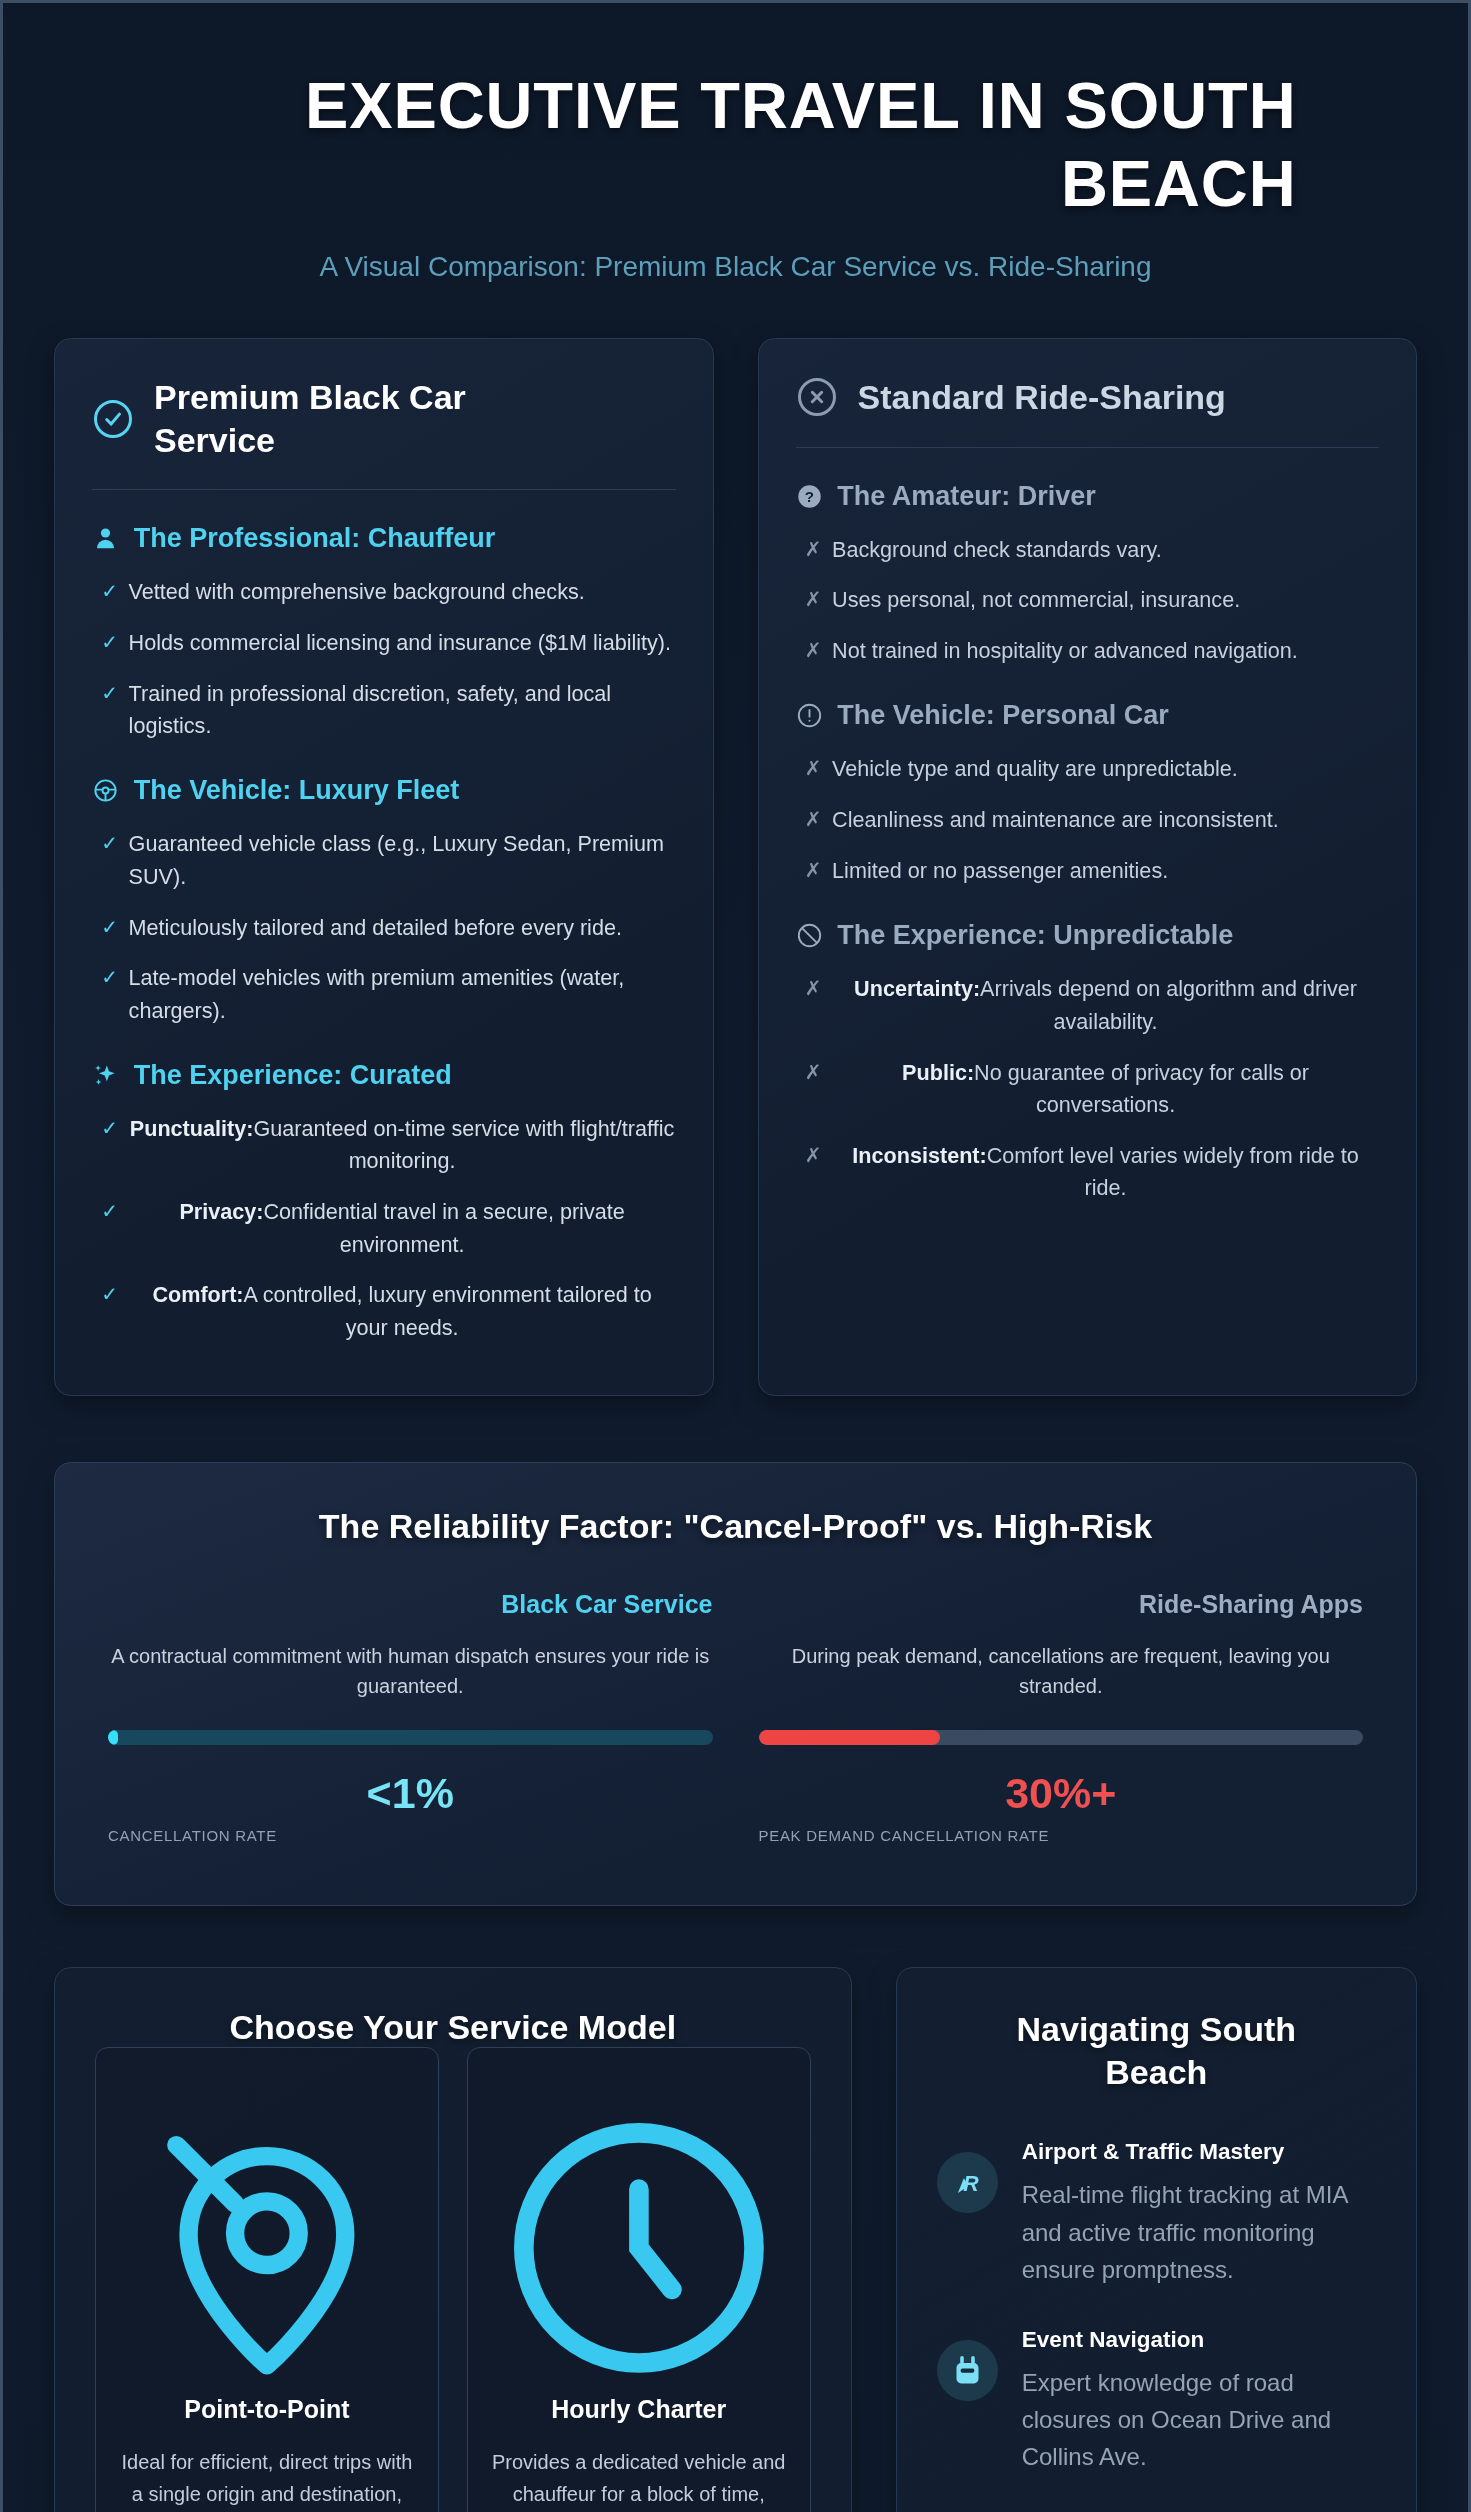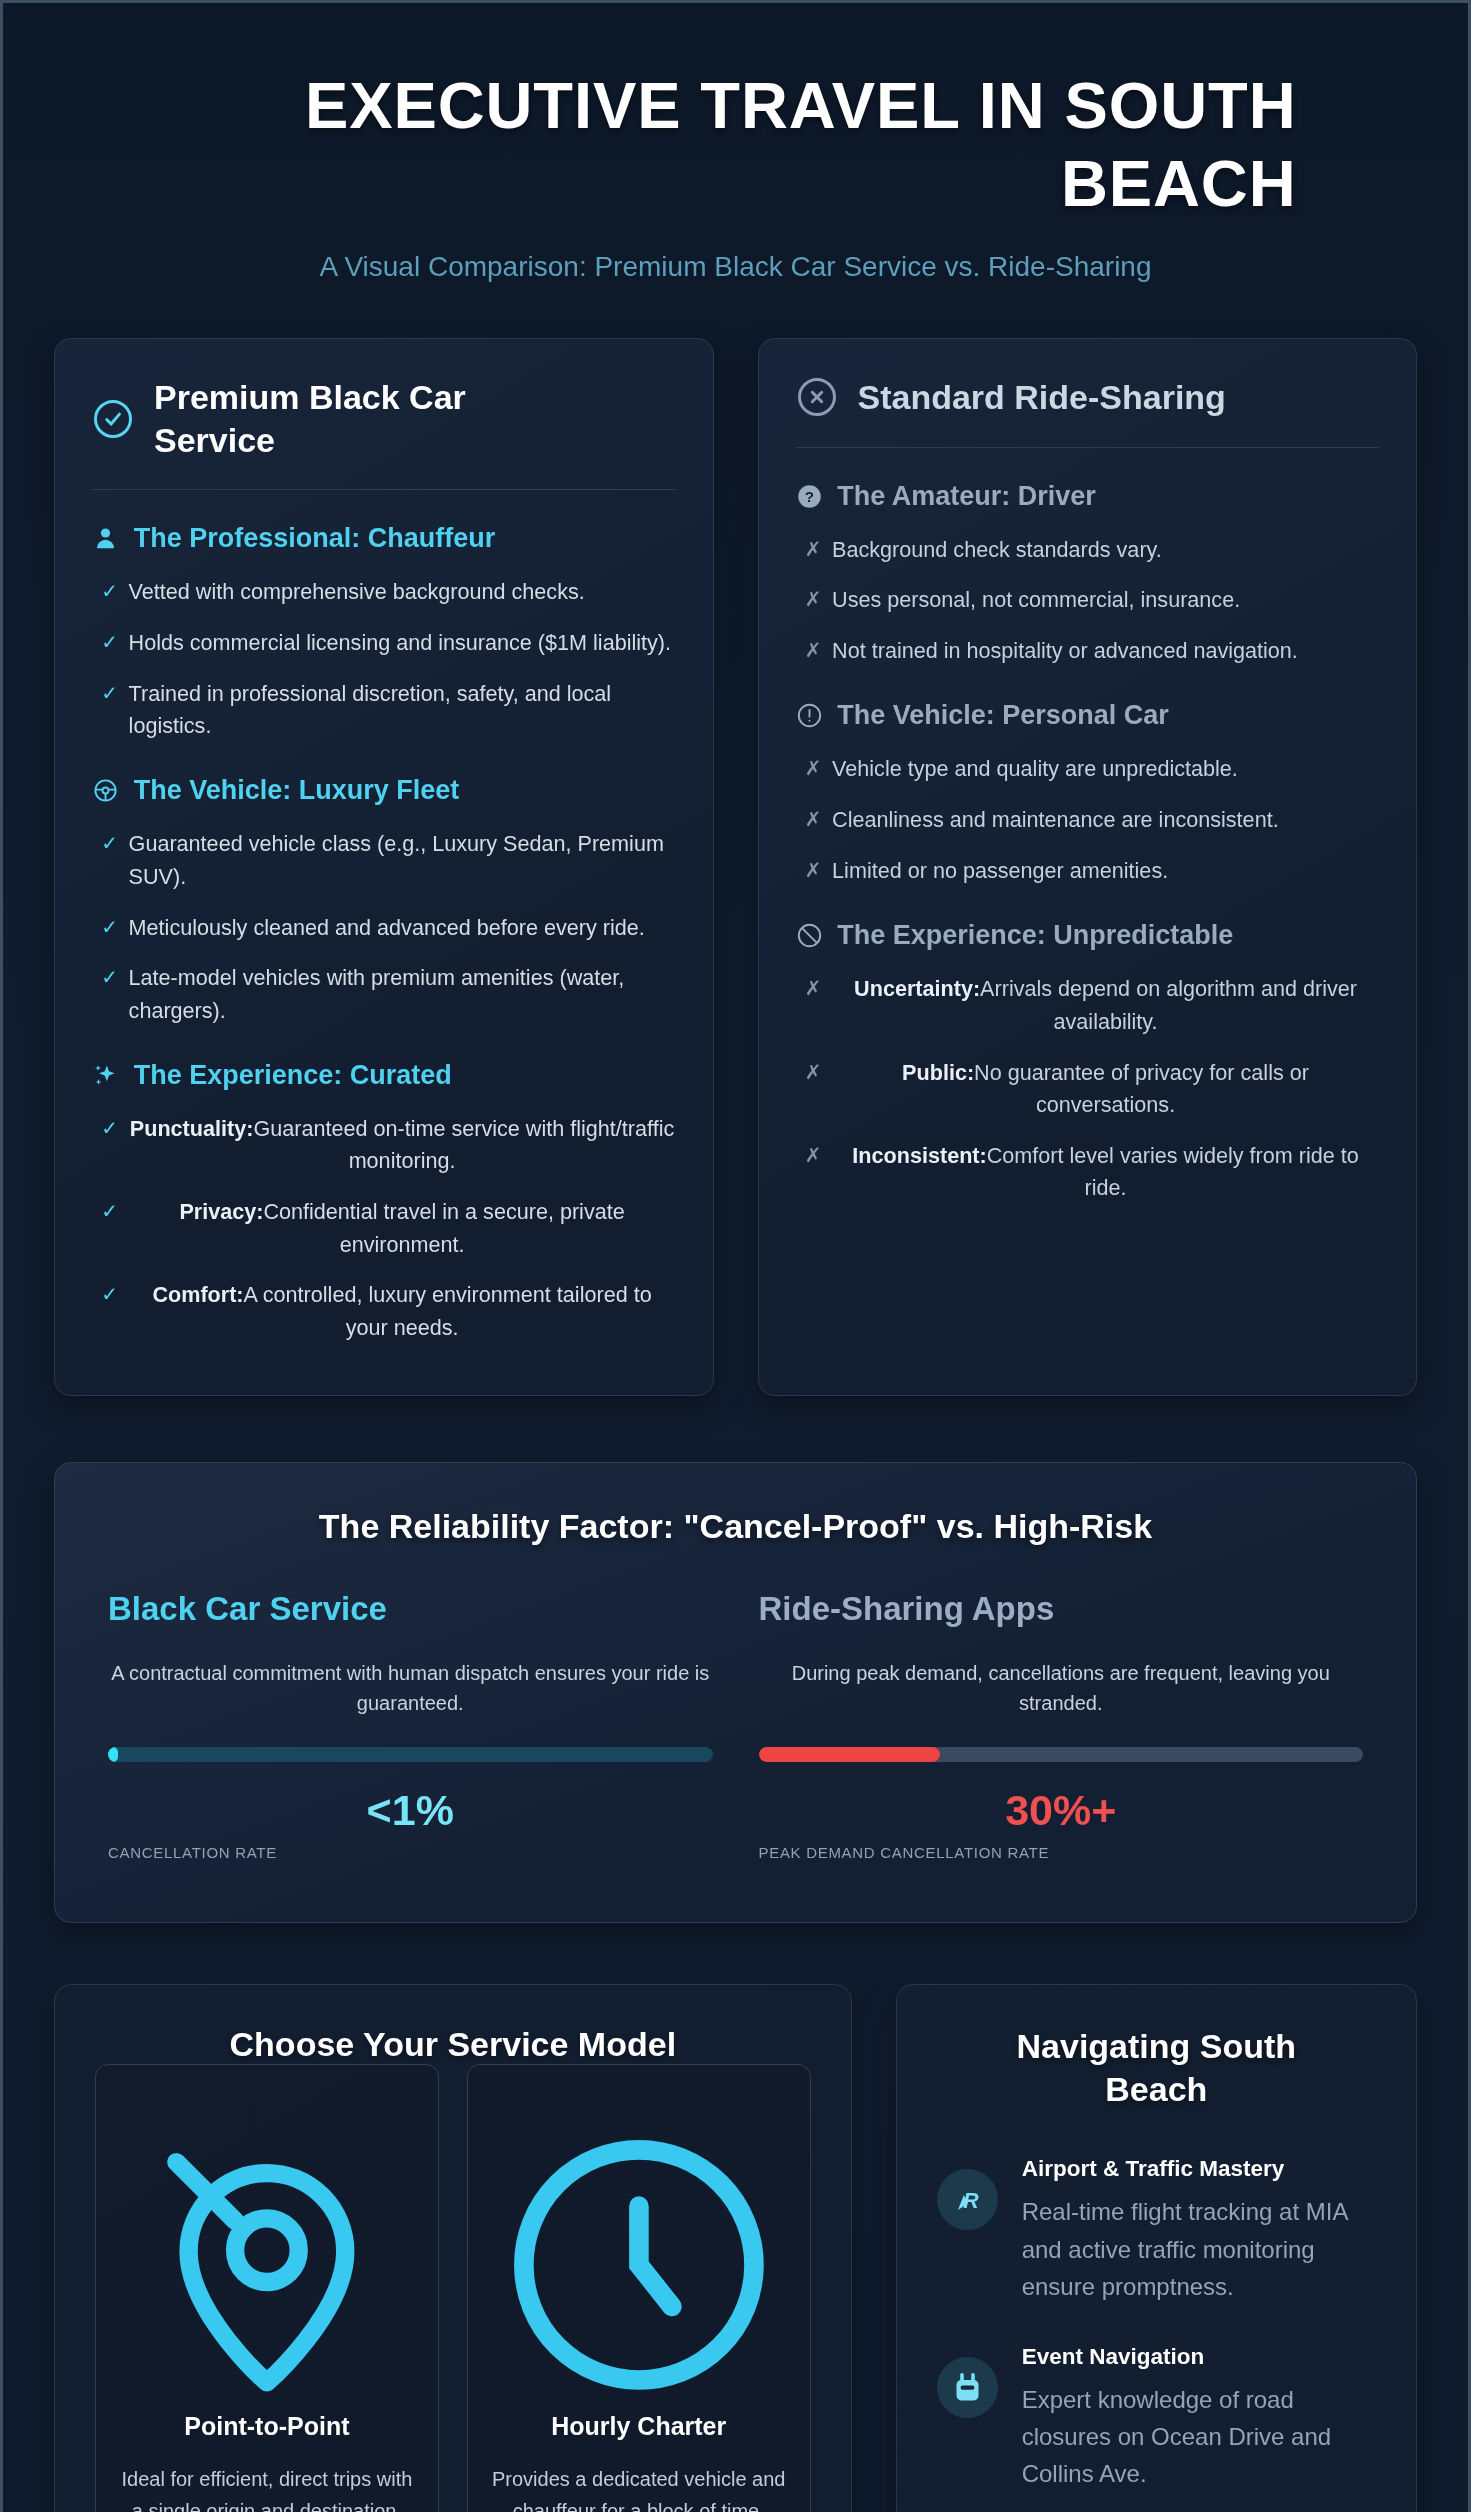--- a/index.html
+++ b/index.html
@@ -66,21 +66,21 @@
     background:linear-gradient(160deg,#1d2a41 0%,#131f33 65%);
     border:0.9px solid #2b3e59; border-radius:16.6px;
     padding:44px 53px 61px 53px;
     box-shadow:0 11px 28px rgba(0,0,0,.35);
   }
   .rel-card h2 {
     color:#ffffff; font-size:34px; font-weight:bold; text-align:center; margin-bottom:44px;
     text-shadow:0 2.8px 7.4px rgba(0,0,0,.45);
   }
   .rel-grid { display:grid; grid-template-columns:1fr 1fr; gap:46px; }
-  .rel-col h3 { font-size:33px; font-weight:bold; text-align:left; margin-bottom:30px; }
+  .rel-col h3 { font-size:25px; font-weight:bold; text-align:right; margin-bottom:22px; }
   .rel-col.l h3 { color:#4fd1f0; }
   .rel-col.r h3 { color:#9dadc2; }
   .rel-col p { font-size:20px; color:#c9d2de; text-align:center; line-height:1.5; min-height:63px; }
   .bar { margin-top:26px; height:15.6px; border-radius:8.3px; position:relative; overflow:hidden; }
   .rel-col.l .bar { background:#17485d; }
   .rel-col.r .bar { background:#3a4a60; }
   .bar .fill { position:absolute; left:0; top:0; bottom:0; border-radius:8.3px; }
   .rel-col.l .fill { background:#35e0f8; }
   .rel-col.r .fill { background:#ef4444; }
   .big-val { font-size:43px; font-weight:bold; text-align:center; margin-top:24px; }
@@ -181,21 +181,21 @@
         </span>
         <h3>The Vehicle: Luxury Fleet</h3>
       </div>
       <ul class="items">
         <li class="item">
           <span class="mark">✓</span>
           <span class="text"><strong></strong><span>Guaranteed vehicle class (e.g., Luxury Sedan, Premium SUV).</span></span>
         </li>
         <li class="item">
           <span class="mark">✓</span>
-          <span class="text"><strong></strong><span>Meticulously cleaned and advanced before every ride.</span></span>
+          <span class="text"><strong></strong><span>Meticulously tailored and detailed before every ride.</span></span>
         </li>
         <li class="item">
           <span class="mark">✓</span>
           <span class="text"><strong></strong><span>Late-model vehicles with premium amenities (water, chargers).</span></span>
         </li>
       </ul>
 
       <div class="sec-head">
         <span class="sec-ic">
           <svg viewBox="0 0 24 24" fill="currentColor">

